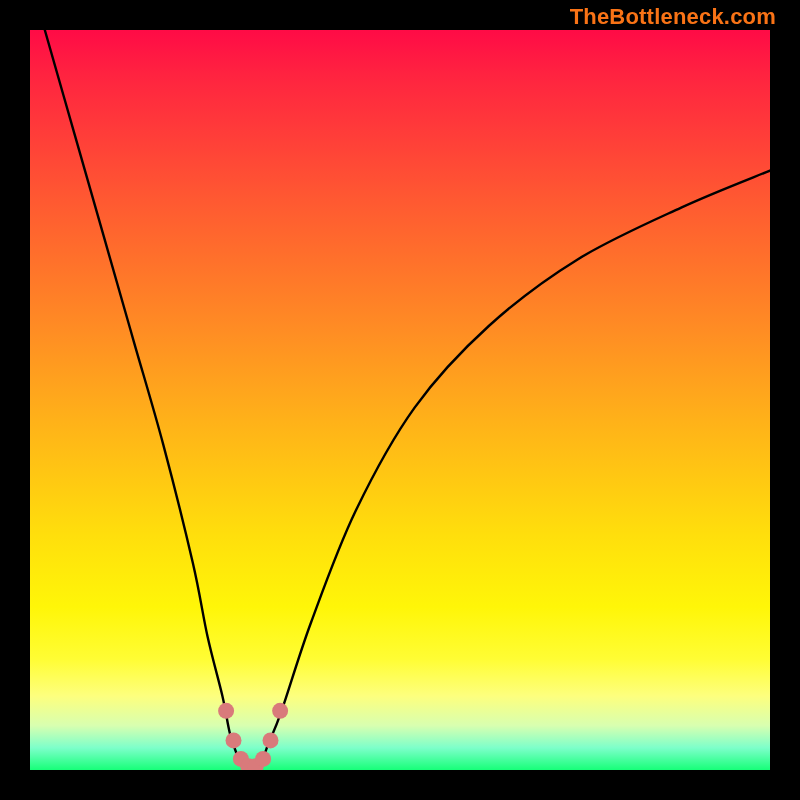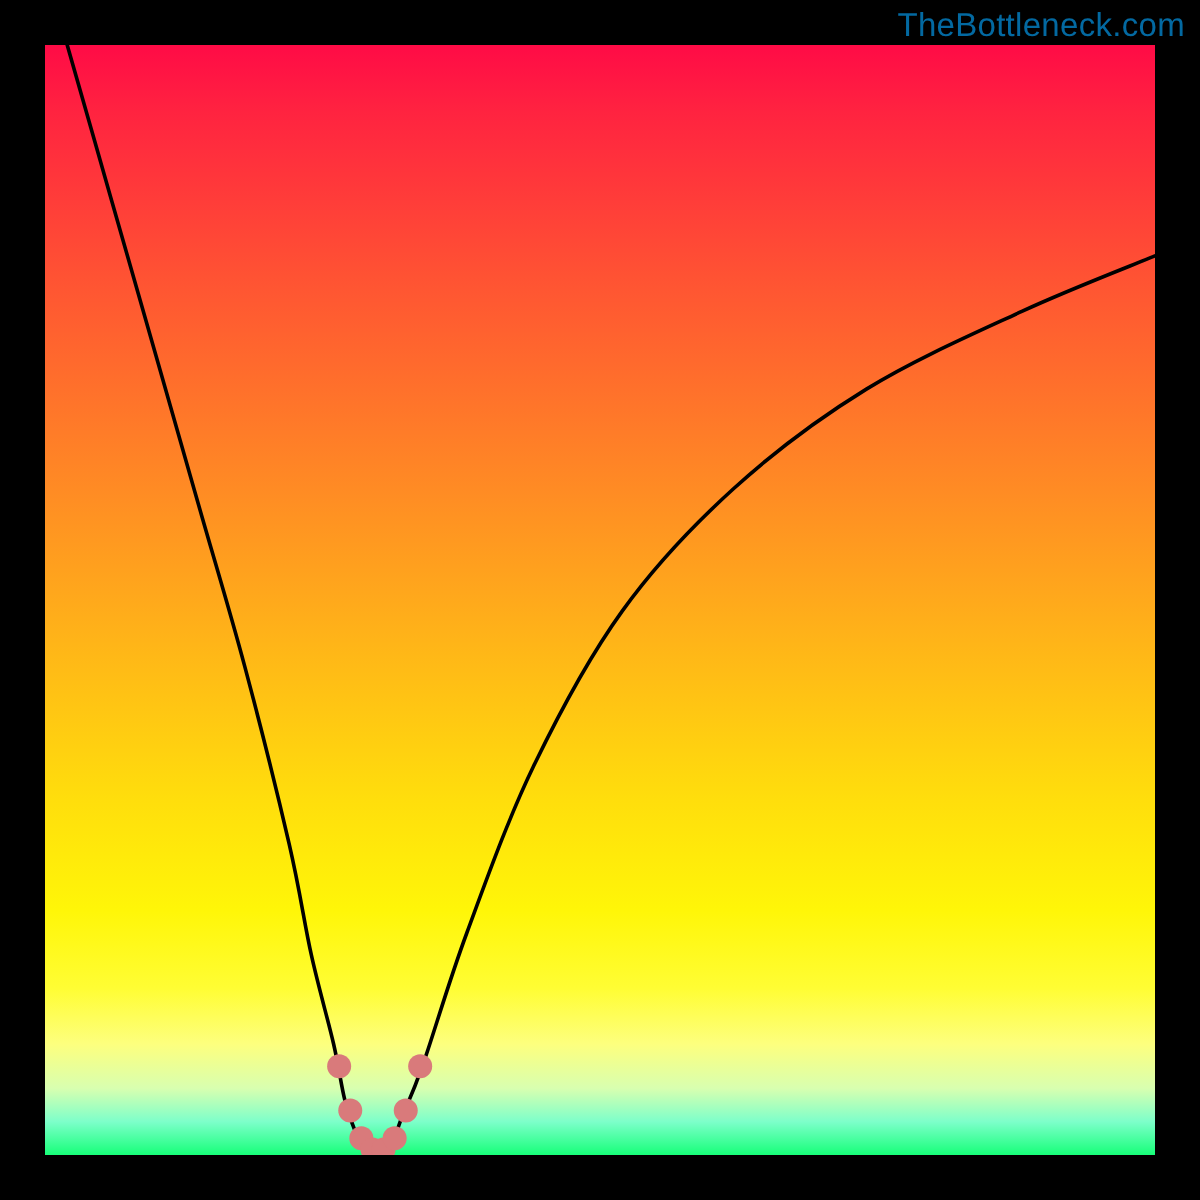--- a/index.html
+++ b/index.html
@@ -13,24 +13,24 @@
   }
   .outer {
     position: relative;
     width: 800px;
     height: 800px;
     background: #000;
   }
   .watermark {
     position: absolute;
     top: 4px;
-    right: 10px;
-    color: #0369a1;
+    right: 24px;
+    color: #f97316;
     font-size: 22px;
-    font-weight: 400;
+    font-weight: 700;
     letter-spacing: 0.2px;
     z-index: 5;
     user-select: none;
     pointer-events: none;
   }
   .plot {
     position: absolute;
     left: 30px;
     top: 30px;
     width: 740px;

